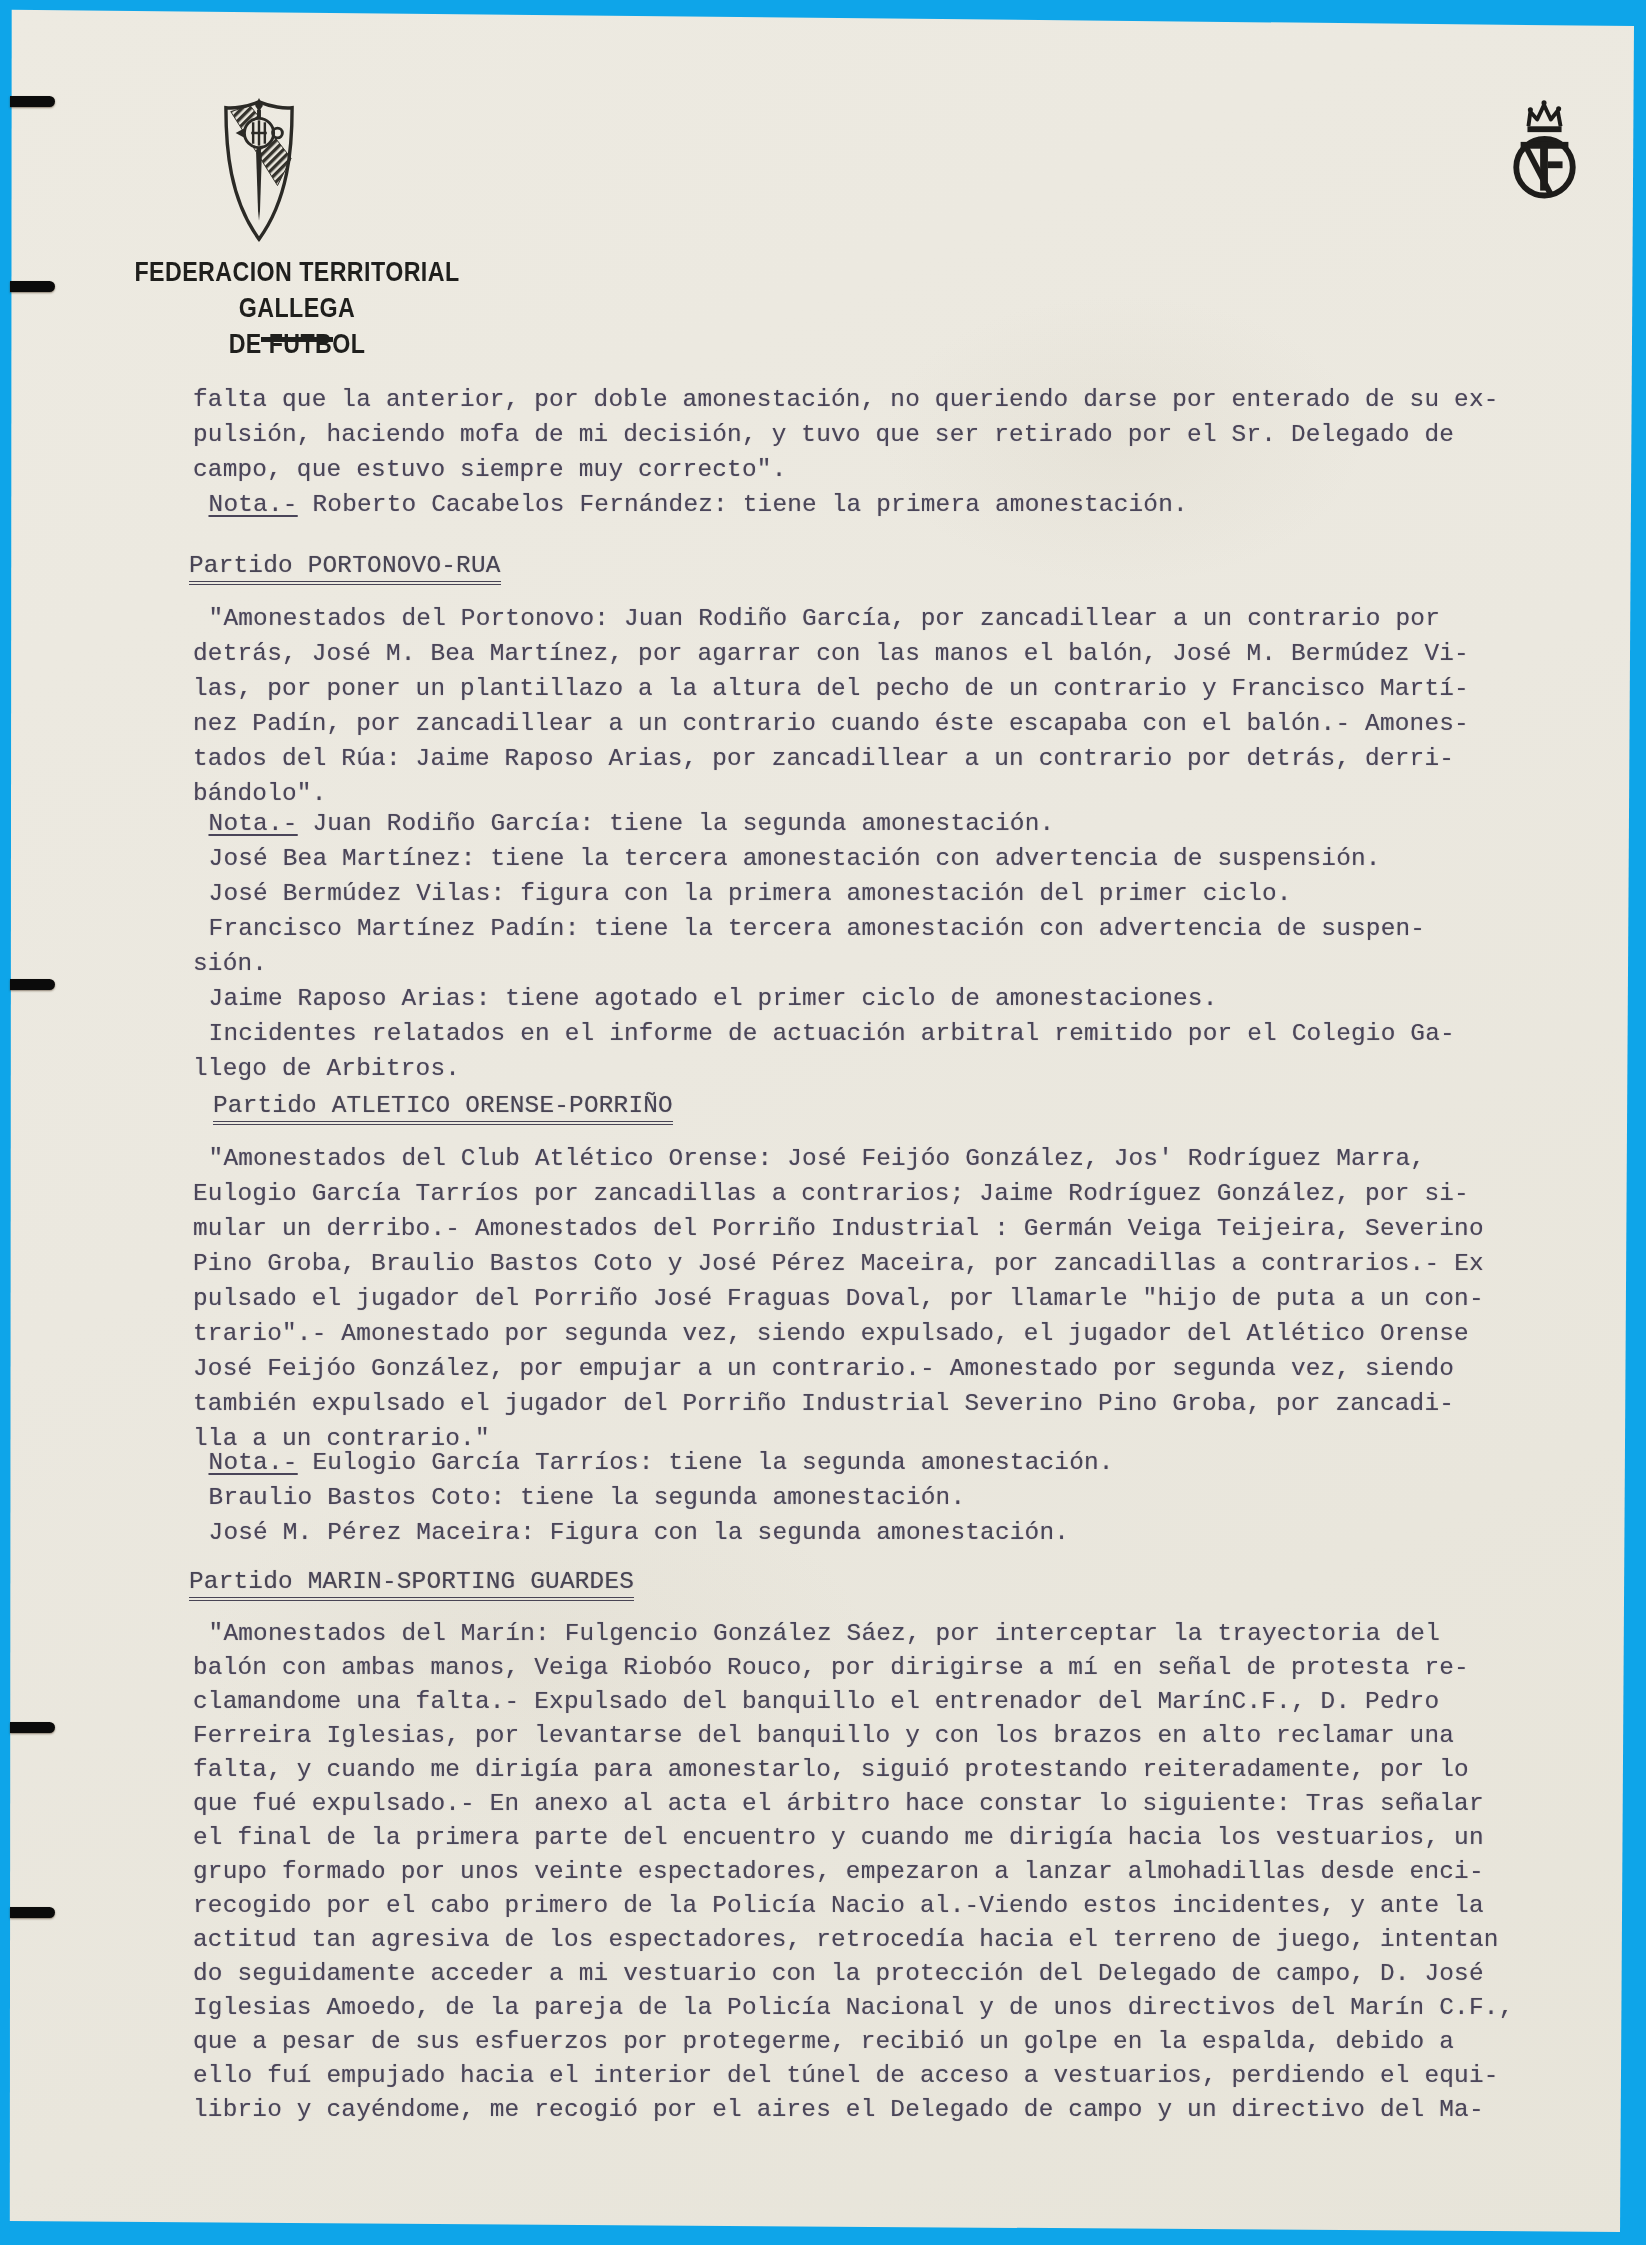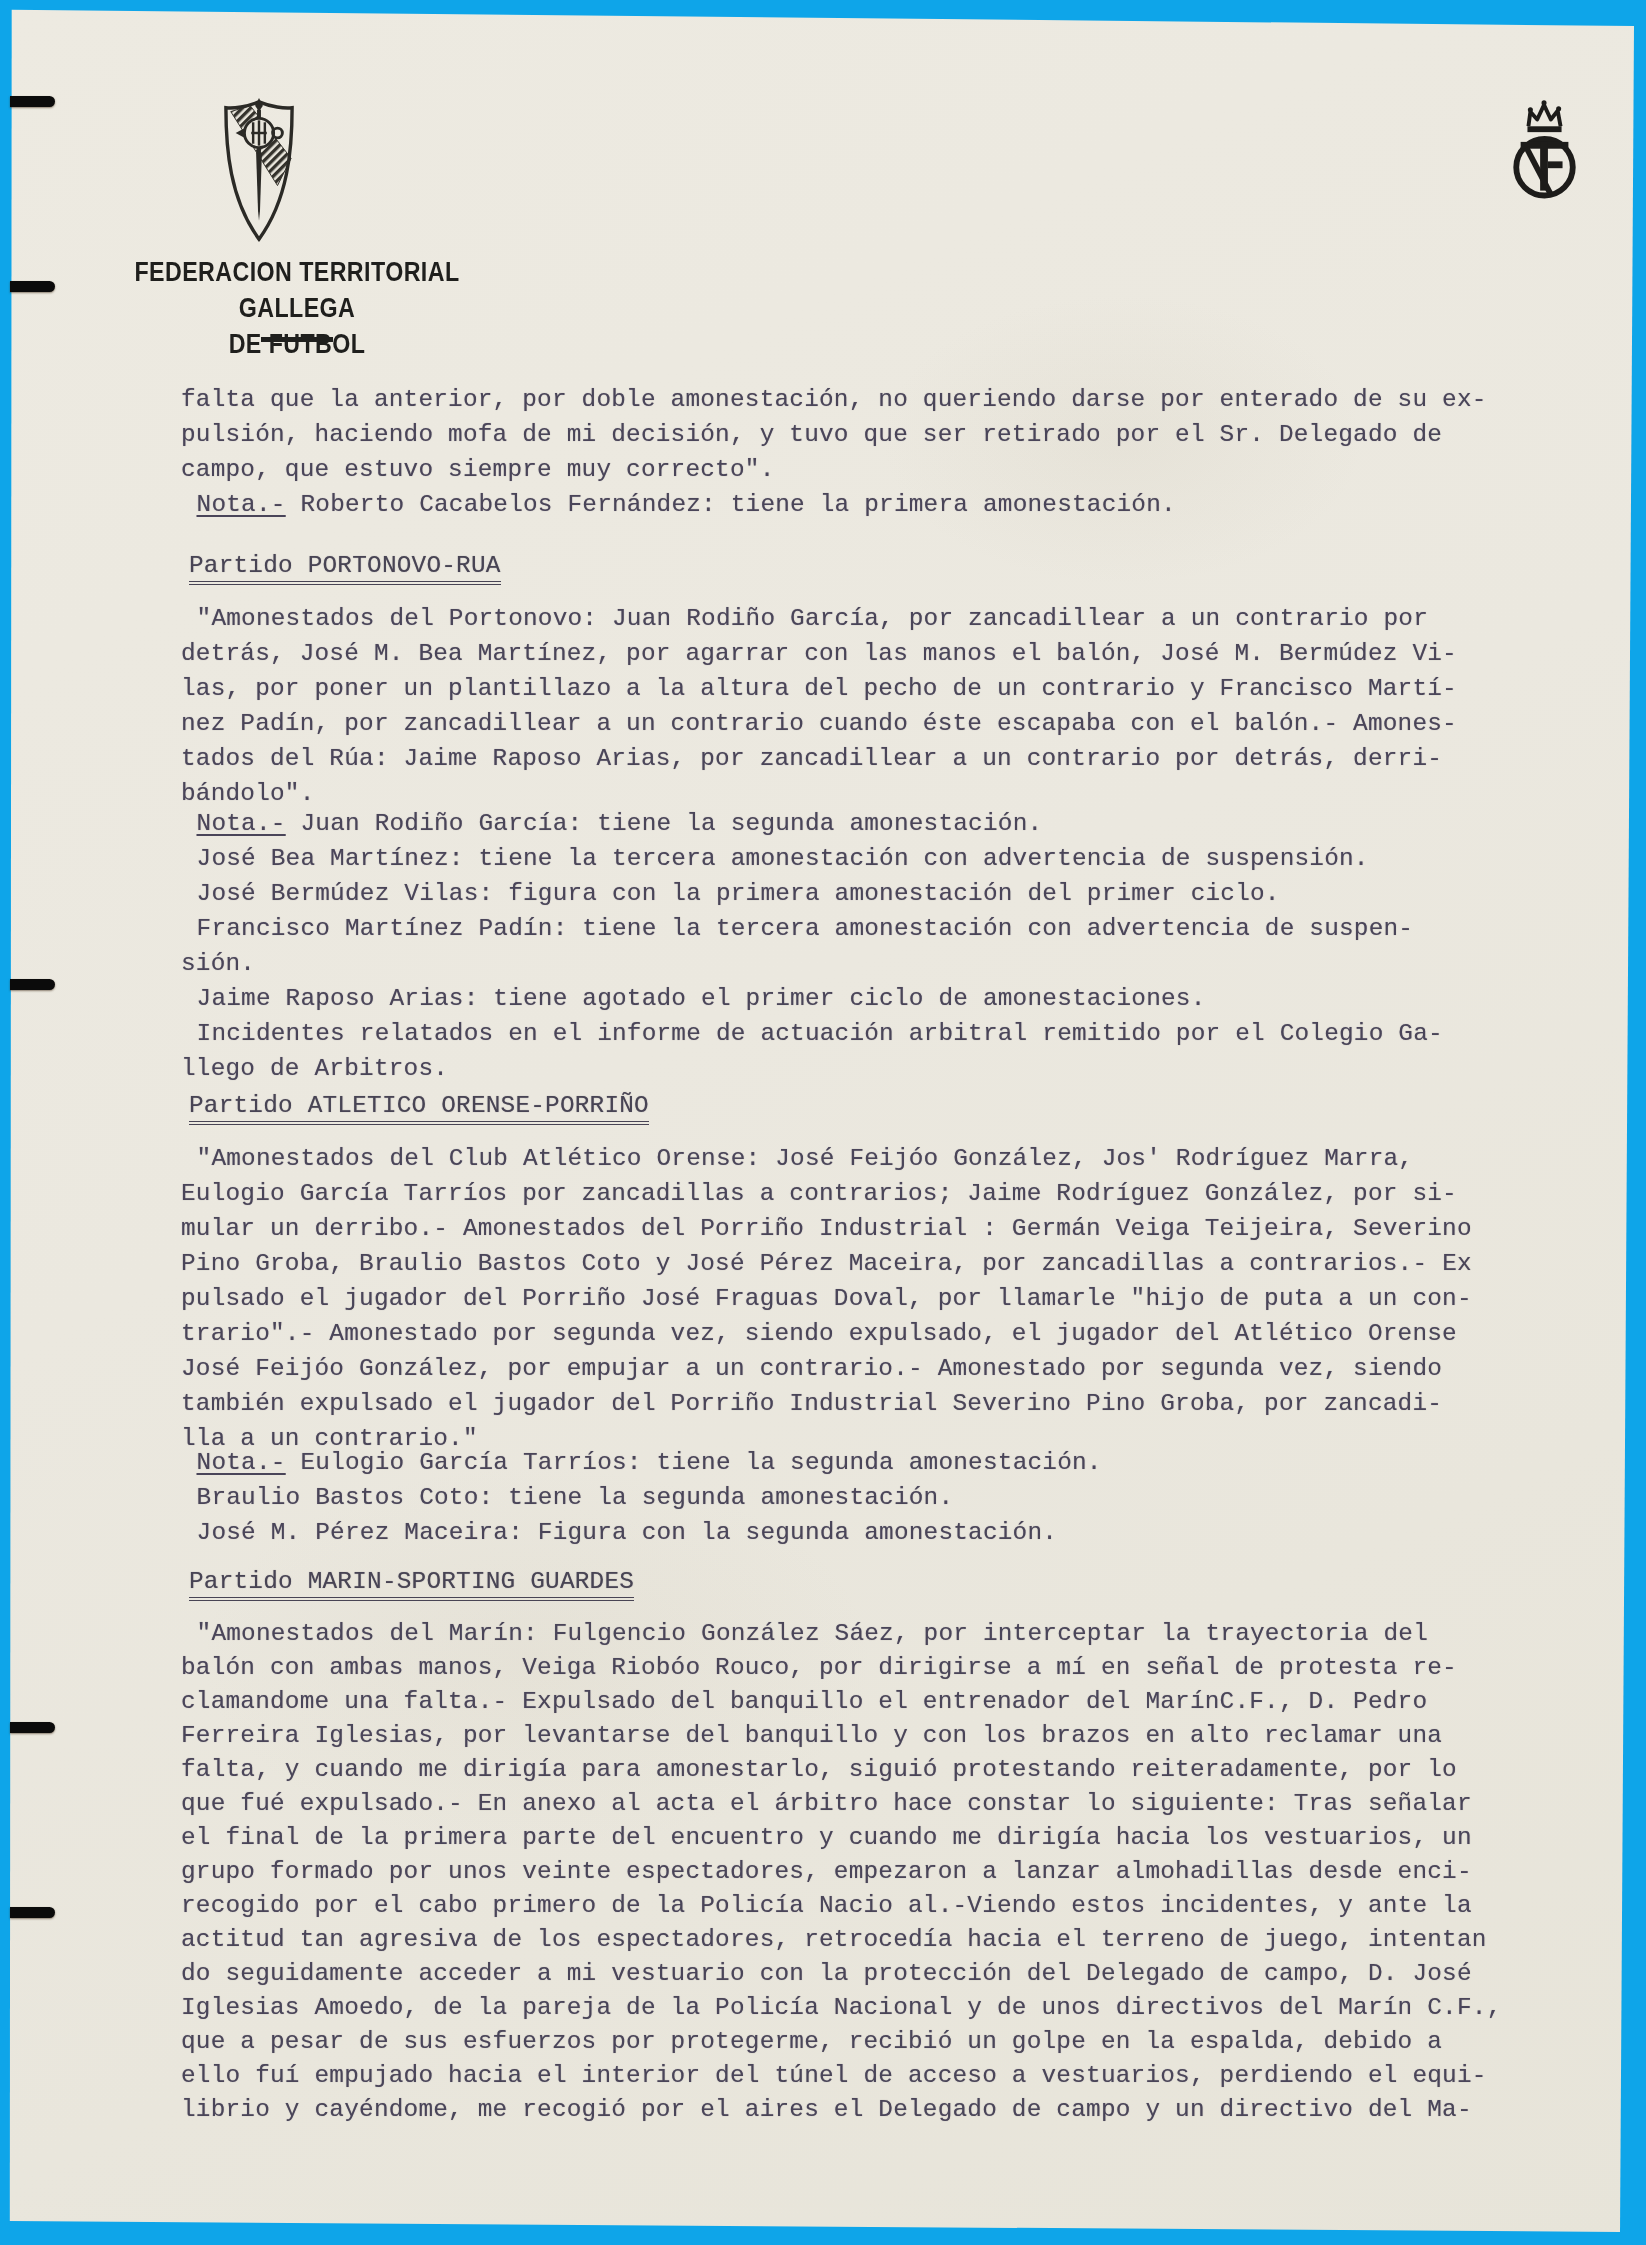--- a/index.html
+++ b/index.html
@@ -10,21 +10,21 @@
          clip-path:polygon(11.7px 9.8px,1634px 26px,1620px 2232px,9.8px 2221px);}
   .stain{position:absolute;border-radius:50%;pointer-events:none;}
   .notch{position:absolute;left:9.8px;width:45px;height:10.7px;background:#0b0b0b;
          border-radius:0 11.7px 11.7px 0;box-shadow:0 1px 2px rgba(60,40,20,.55);}
   .crest{position:absolute;}
   .letterhead{position:absolute;left:53px;top:254px;width:488px;text-align:center;
               font-family:"Liberation Sans","DejaVu Sans",sans-serif;font-weight:bold;
               font-size:27px;line-height:36px;color:#1f1f1d;letter-spacing:0.5px;
               transform:scaleX(.86);transform-origin:center top;}
   .lh-rule{position:absolute;left:261px;top:337px;width:72px;height:4.9px;background:#1f1f1d;}
-  .block{position:absolute;left:181px;width:1395px;font-size:24.4px;line-height:35px;
+  .block{position:absolute;left:193px;width:1395px;font-size:24.4px;line-height:35px;
          letter-spacing:0.2px;color:#4a4559;text-shadow:0 0 1px rgba(74,69,87,.45);}
   .lh35{line-height:34px;}
   .line{white-space:pre;height:inherit;}
   .ind{padding-left:15.6px;}
   .heading{position:absolute;left:189px;font-size:24.4px;letter-spacing:0.2px;color:#484454;
            text-shadow:0 0 1px rgba(72,68,84,.5);}
   .hu{border-bottom:4.9px double #484454;padding-bottom:2px;}
   .nota{text-decoration:underline;text-decoration-thickness:2px;text-underline-offset:3.9px;}
   .useg{text-decoration-thickness:2px;text-underline-offset:3.9px;}
   svg{display:block;}
@@ -113,21 +113,21 @@
     <div class="line ind"><span class="nota">Nota.-</span><span> Juan Rodiño García: tiene la segunda amonestación.</span></div>
     <div class="line ind">José Bea Martínez: tiene la tercera amonestación con advertencia de suspensión.</div>
     <div class="line ind">José Bermúdez Vilas: figura con la primera amonestación del primer ciclo.</div>
     <div class="line ind">Francisco Martínez Padín: tiene la tercera amonestación con advertencia de suspen-</div>
     <div class="line">sión.</div>
     <div class="line ind">Jaime Raposo Arias: tiene agotado el primer ciclo de amonestaciones.</div>
     <div class="line ind">Incidentes relatados en el informe de actuación arbitral remitido por el Colegio Ga-</div>
     <div class="line">llego de Arbitros.</div>
   </div>
 
-  <div class="heading" style="top:1092px;">
+  <div class="heading" style="top:1092px;margin-left:24px;">
     <span class="hu">Partido ATLETICO ORENSE-PORRIÑO</span>
   </div>
   <div class="block" style="top:1141px;">
     <div class="line ind">"Amonestados del Club Atlético Orense: José Feijóo González, Jos' Rodríguez Marra,</div>
     <div class="line">Eulogio García Tarríos por zancadillas a contrarios; Jaime Rodríguez González, por si-</div>
     <div class="line">mular un derribo.- Amonestados del Porriño Industrial : Germán Veiga Teijeira, Severino</div>
     <div class="line"><span>Pino Groba, Braulio Bastos Coto y José Pérez Maceira, por zancadillas a contrarios.- </span><span class="useg">Ex</span></div>
     <div class="line">pulsado el jugador del Porriño José Fraguas Doval, por llamarle "hijo de puta a un con-</div>
     <div class="line">trario".- Amonestado por segunda vez, siendo expulsado, el jugador del Atlético Orense</div>
     <div class="line">José Feijóo González, por empujar a un contrario.- Amonestado por segunda vez, siendo</div>

